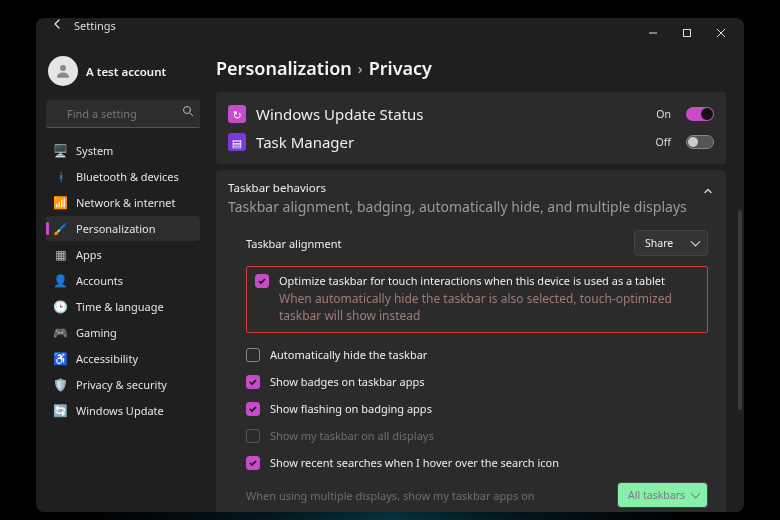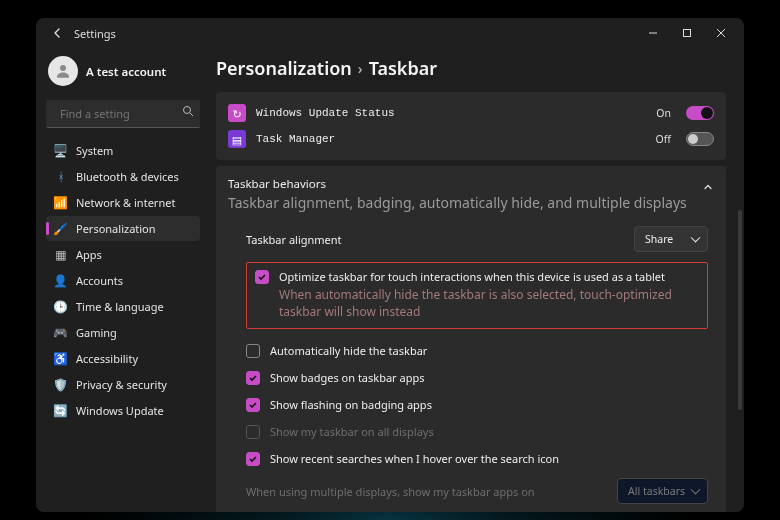--- a/index.html
+++ b/index.html
@@ -7,65 +7,65 @@
     width: 780px; height: 520px; overflow: hidden;
     background: radial-gradient(ellipse at 50% 100%, #0b4a5c 0%, #06262f 20%, #000000 55%);
     color: #e8e8e8; position: relative;
   }
   .window {
     position: absolute; left: 36px; top: 18px; right: 36px; bottom: 8px;
     background: #1f1f1f; border-radius: 8px; overflow: hidden;
     box-shadow: 0 8px 40px rgba(0,0,0,.6);
     display: flex; flex-direction: column;
   }
-  .titlebar { display:flex; align-items:center; height:30px; padding:0 6px 0 10px; font-size:11px; color:#ddd; }
+  .titlebar { display:flex; align-items:flex-start; height:30px; padding:0 6px 0 10px; font-size:11px; color:#ddd; }
   .titlebar .back { width:22px; display:flex; justify-content:center; cursor:pointer; }
   .titlebar .title { margin-left: 6px; }
   .winbtns { margin-left:auto; display:flex; gap:0; }
   .winbtn { width:34px; height:30px; display:flex; align-items:center; justify-content:center; color:#ddd; cursor:pointer; }
   .winbtn svg { stroke:#ddd; }
   .body { flex:1; display:flex; min-height:0; }
   .sidebar { width:172px; padding: 4px 8px 8px 10px; display:flex; flex-direction:column; font-size:11px; }
   .user { display:flex; align-items:center; gap:8px; padding:4px 2px 12px 2px; }
   .avatar { width:30px; height:30px; border-radius:50%; background:#e6e6e6; display:flex; align-items:center; justify-content:center; }
   .avatar svg { fill:#8a8a8a; }
   .user-name { font-size:11.5px; font-weight:600; color:#f2f2f2; }
   .search { position:relative; margin:2px 0 10px 0; }
   .search input {
     width:100%; background:#2d2d2d; border:none; border-bottom:1px solid #555;
-    color:#ddd; font-size:11px; padding:6px 24px 6px 14px; outline:none; border-radius:2px;
+    color:#ddd; font-size:11px; padding:6px 24px 6px 21px; outline:none; border-radius:2px;
   }
   .search .sicon { position:absolute; right:6px; top:5px; color:#bbb; }
   .nav { display:flex; flex-direction:column; gap:1px; }
   .nav-item { display:flex; align-items:center; gap:8px; padding:5px 8px; border-radius:4px; cursor:pointer; position:relative; }
   .nav-item.active { background:#2d2d2d; }
   .nav-item.active::before { content:""; position:absolute; left:0; top:6px; bottom:6px; width:2.5px; background:#c84cc8; border-radius:2px; }
   .nav-icon { width:14px; height:14px; display:flex; align-items:center; justify-content:center; font-size:12px; }
   .nav-label { font-size:11px; color:#e4e4e4; }
   .main { flex:1; padding: 6px 18px 0 8px; overflow-y:auto; min-height:0; }
   .main::-webkit-scrollbar { width:6px; } .main::-webkit-scrollbar-thumb{ background:#444; border-radius:3px;}
   .crumb { display:flex; align-items:center; gap:6px; font-size:18px; font-weight:600; color:#f5f5f5; padding:2px 0 12px 0; }
   .crumb .chev { font-size:14px; color:#aaa; }
   .card { background:#2b2b2b; border-radius:4px; padding:8px 12px; margin-bottom:6px; }
   .pill-row { display:flex; align-items:center; gap:10px; padding:4px 0; }
   .pill-row .ic { width:18px; height:18px; display:flex; align-items:center; justify-content:center; border-radius:3px; font-size:11px; }
-  .pill-label { font-size:11px; color:#eee; flex:1;font-family:Liberation Mono, monospace; }
+  .pill-label { font-size:15px; color:#eee; flex:1; }
   .state { font-size:10.5px; color:#ddd; margin-right:5px; }
   .toggle { width:28px; height:14px; border-radius:8px; position:relative; cursor:pointer; }
   .toggle.on { background:#c84cc8; } .toggle.on::after{ content:""; position:absolute; right:1px; top:1px; width:12px; height:12px; background:#111; border-radius:50%; }
   .toggle.off { background:#555; border:1px solid #888;} .toggle.off::after{ content:""; position:absolute; left:1px; top:1px; width:10px; height:10px; background:#ccc; border-radius:50%; }
   .behaviors-head { font-size:11.5px; color:#eee; }
   .behaviors-sub { font-size:14px; color:#9a9a9a; margin-top:2px; }
   .expander { margin-left:auto; color:#ddd; cursor:pointer; }
   .behaviors-body { padding: 8px 6px 10px 18px; }
   .row { display:flex; align-items:center; padding:6px 0; font-size:11px; color:#eee; }
   .row.disabled { color:#6e6e6e; }
   .row .spacer { flex:1; }
   .dropdown { background:#343434; border:1px solid #444; border-radius:4px; font-size:10.5px; color:#eee; padding:5px 22px 5px 10px; position:relative; cursor:pointer; min-width:74px; }
-  .dropdown.disabled { color:#7a7a7a; background:#0f172a; }
+  .dropdown.disabled { color:#7a7a7a; background:#86efac; }
   .dropdown::after { content:""; position:absolute; right:8px; top:50%; width:6px; height:6px; border-right:1px solid currentColor; border-bottom:1px solid currentColor; transform: translateY(-70%) rotate(45deg); }
   .chk { width:14px; height:14px; border:1px solid #888; border-radius:3px; margin-right:10px; display:flex; align-items:center; justify-content:center; cursor:pointer; flex-shrink:0;}
   .chk.on { background:#c84cc8; border-color:#c84cc8; }
   .chk.on svg { display:block; } .chk svg { display:none; stroke:#111; }
   .chk.disabled { border-color:#555; cursor:default;}
   .highlight { border:1px solid #d83a3a; border-radius:2px; padding:6px 8px 8px 8px; margin:4px 0 8px 0;}
   .highlight .sub { font-size:12px; color:#a37a7a; margin-top:2px; margin-left:24px;}
   .scrollbar-fake { position:absolute; right:38px; top:210px; width:4px; height:200px; background:#3a3a3a; border-radius:2px;}
 </style>
 </head>
@@ -164,21 +164,21 @@
             <span class="nav-icon" style="color:#5aa0e0">🔄</span>
             <span class="nav-label">Windows Update</span>
           </div>
         </div>
     </div>
 
     <div class="main">
       <div class="crumb">
         <span>Personalization</span>
         <span class="chev">›</span>
-        <span>Taskbar</span>
+        <span>Privacy</span>
       </div>
 
       <div class="card" id="topItems">
           <div class="pill-row">
             <div class="ic" style="background:#c84cc8;color:#fff">↻</div>
   <div class="pill-label">Windows Update Status</div>
   <div class="state">On</div>
   <div class="toggle on"></div>
           </div>
           <div class="pill-row">

